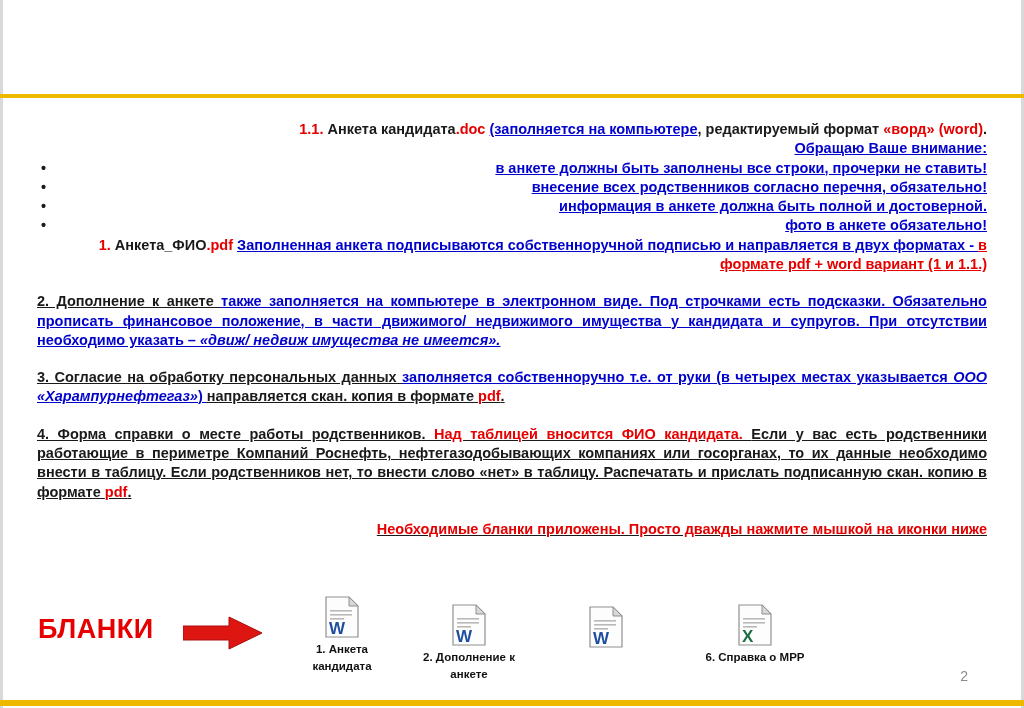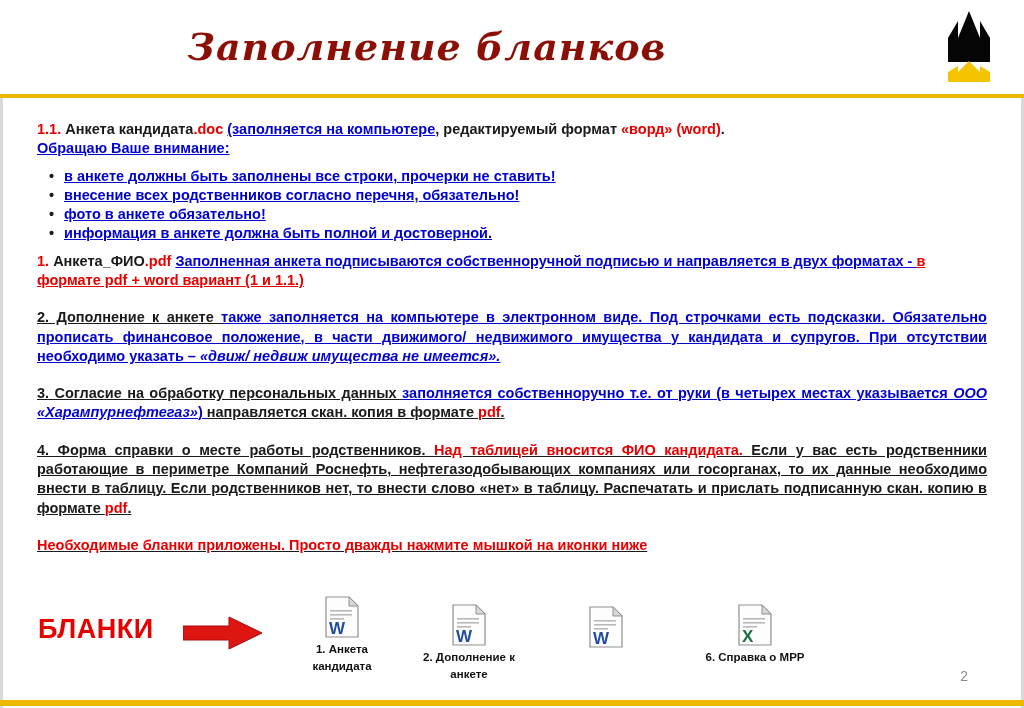--- a/index.html
+++ b/index.html
@@ -20,29 +20,29 @@
   .header{position:absolute;top:0;left:0;right:0;height:94px;background:#fff;}
   .title{
     padding-top:24px;padding-right:170px;text-align:center;
     font-family:"DejaVu Serif", serif;font-style:italic;font-weight:bold;
     font-size:38px;color:var(--c-title,#8c0f05);letter-spacing:1px;
   }
   .logo{position:absolute;top:8px;right:28px;width:54px;height:76px;}
   .divider{position:absolute;top:94px;left:0;right:0;height:4px;background:var(--c-yellow,#ecb800);}
   
   .body-text{position:absolute;top:120px;left:37px;right:37px;font-size:14.5px;font-weight:bold;line-height:1.33;color:var(--c-black,#1a1a1a);}
-  .para{margin:0;}
+  .para{margin:0;text-align:right;}
   .p-justify{text-align:justify;}
   .gap{margin-top:18px;text-decoration:underline;}
   .seg-b{color:var(--c-black,#1a1a1a);}
   .seg-r{color:var(--c-red,#e60000);}
   .seg-bu{color:var(--c-blue,#0202cd);text-decoration:underline;}
   .seg-ru{color:var(--c-red,#e60000);text-decoration:underline;}
   .seg-biu{color:var(--c-blue,#0202cd);text-decoration:underline;font-style:italic;}
-  .bullets{list-style:none;margin:8px;padding:0;}
+  .bullets{list-style:none;margin:0;padding:0;}
   .bullets li{position:relative;padding-left:19px;}
   .bullets li::before{content:"•";position:absolute;left:4px;color:var(--c-black,#1a1a1a);}
   
   .footer{position:absolute;left:0;right:0;top:588px;height:110px;}
   .blanks{position:absolute;left:38px;top:26px;font-size:27px;font-weight:bold;color:var(--c-red,#e60000);letter-spacing:0.5px;}
   .arrow{position:absolute;left:183px;top:28px;}
   .icons{position:absolute;left:302px;top:6px;display:flex;gap:34px;align-items:flex-start;}
   .icon-item{display:flex;flex-direction:column;align-items:center;cursor:pointer;}
   .icon-item:nth-child(1){width:80px;margin-top:2px;}
   .icon-item:nth-child(2){width:106px;margin-top:10px;}
@@ -52,39 +52,30 @@
   .letter-word{fill:#1f4e9e;font-weight:bold;font-family:"Liberation Sans",sans-serif;}
   .letter-excel{fill:#1c7044;font-weight:bold;font-family:"Liberation Sans",sans-serif;}
   .pagenum{position:absolute;right:56px;bottom:24px;font-size:14px;color:#8a8a8a;}
   .bottom-bar{position:absolute;left:0;right:0;bottom:2px;height:6px;background:var(--c-yellow,#ecb800);}
 </style>
 </head>
 <body>
 
 <div class="slide">
 
-  <div class="header">
-    <div class="title">Заполнение бланков</div>
-    <div class="logo">
-      <svg width="54" height="76" viewBox="0 0 54 76">
-        <path d="M6 54 L6 30 L16 13 L16 30 L27 3 L38 30 L38 13 L48 30 L48 54 Z" fill="#050505"></path>
-        <path d="M6 74 L6 64 L16 58 L16 64 L27 53 L38 64 L38 58 L48 64 L48 74 Z" fill="#f5c400"></path>
-      </svg>
-    </div>
-  </div>
   <div class="divider"></div>
 
   <main class="body-text">
     <p class="para"><span class="seg-r">1.1. </span><span class="seg-b">Анкета кандидата</span><span class="seg-r">.doc </span><span class="seg-bu">(заполняется на компьютере</span><span class="seg-b">, редактируемый формат </span><span class="seg-r">«ворд» (word)</span><span class="seg-b">.</span></p>
     <p class="para"><span class="seg-bu">Обращаю Ваше внимание:</span></p>
     <ul class="bullets">
       <li class="para"><span class="seg-bu">в анкете должны быть заполнены все строки, прочерки не ставить!</span></li>
       <li class="para"><span class="seg-bu">внесение всех родственников согласно перечня, обязательно!</span></li>
+      <li class="para"><span class="seg-bu">информация в анкете должна быть полной и достоверной.</span></li>
       <li class="para"><span class="seg-bu">фото в анкете обязательно!</span></li>
-      <li class="para"><span class="seg-bu">информация в анкете должна быть полной и достоверной.</span></li>
     </ul>
     <p class="para"><span class="seg-r">1. </span><span class="seg-b">Анкета_ФИО</span><span class="seg-r">.pdf </span><span class="seg-bu">Заполненная анкета подписываются собственноручной подписью и направляется в двух форматах - </span><span class="seg-ru">в формате pdf + word вариант (1 и 1.1.)</span></p>
     <p class="para p-justify gap"><span class="seg-b">2. Дополнение к анкете </span><span class="seg-bu">также заполняется на  компьютере в электронном виде. Под строчками есть подсказки. Обязательно прописать финансовое положение, в части движимого/ недвижимого имущества у кандидата и супругов. При отсутствии необходимо указать  – </span><span class="seg-biu">«движ/ недвиж имущества не имеется».</span></p>
     <p class="para p-justify gap"><span class="seg-b">3. Согласие на обработку персональных данных </span><span class="seg-bu">заполняется собственноручно т.е. от руки (в четырех местах указывается </span><span class="seg-biu">ООО «Харампурнефтегаз»</span><span class="seg-bu">) </span><span class="seg-b">направляется скан. копия в формате </span><span class="seg-r">pdf</span><span class="seg-b">.</span></p>
     <p class="para p-justify gap"><span class="seg-b">4. Форма справки о месте работы родственников. </span><span class="seg-r">Над таблицей вносится ФИО кандидата. </span><span class="seg-b">Если у вас есть родственники работающие в периметре Компаний Роснефть, нефтегазодобывающих компаниях или госорганах, то их данные необходимо внести в таблицу. Если родственников нет, то внести слово «нет» в таблицу. Распечатать и прислать подписанную скан. копию в формате </span><span class="seg-r">pdf</span><span class="seg-b">.</span></p>
     <p class="para gap"><span class="seg-r">Необходимые бланки приложены. Просто дважды нажмите мышкой на иконки ниже</span></p>
   </main>
 
   <div class="footer">
     <div class="blanks">БЛАНКИ</div>

